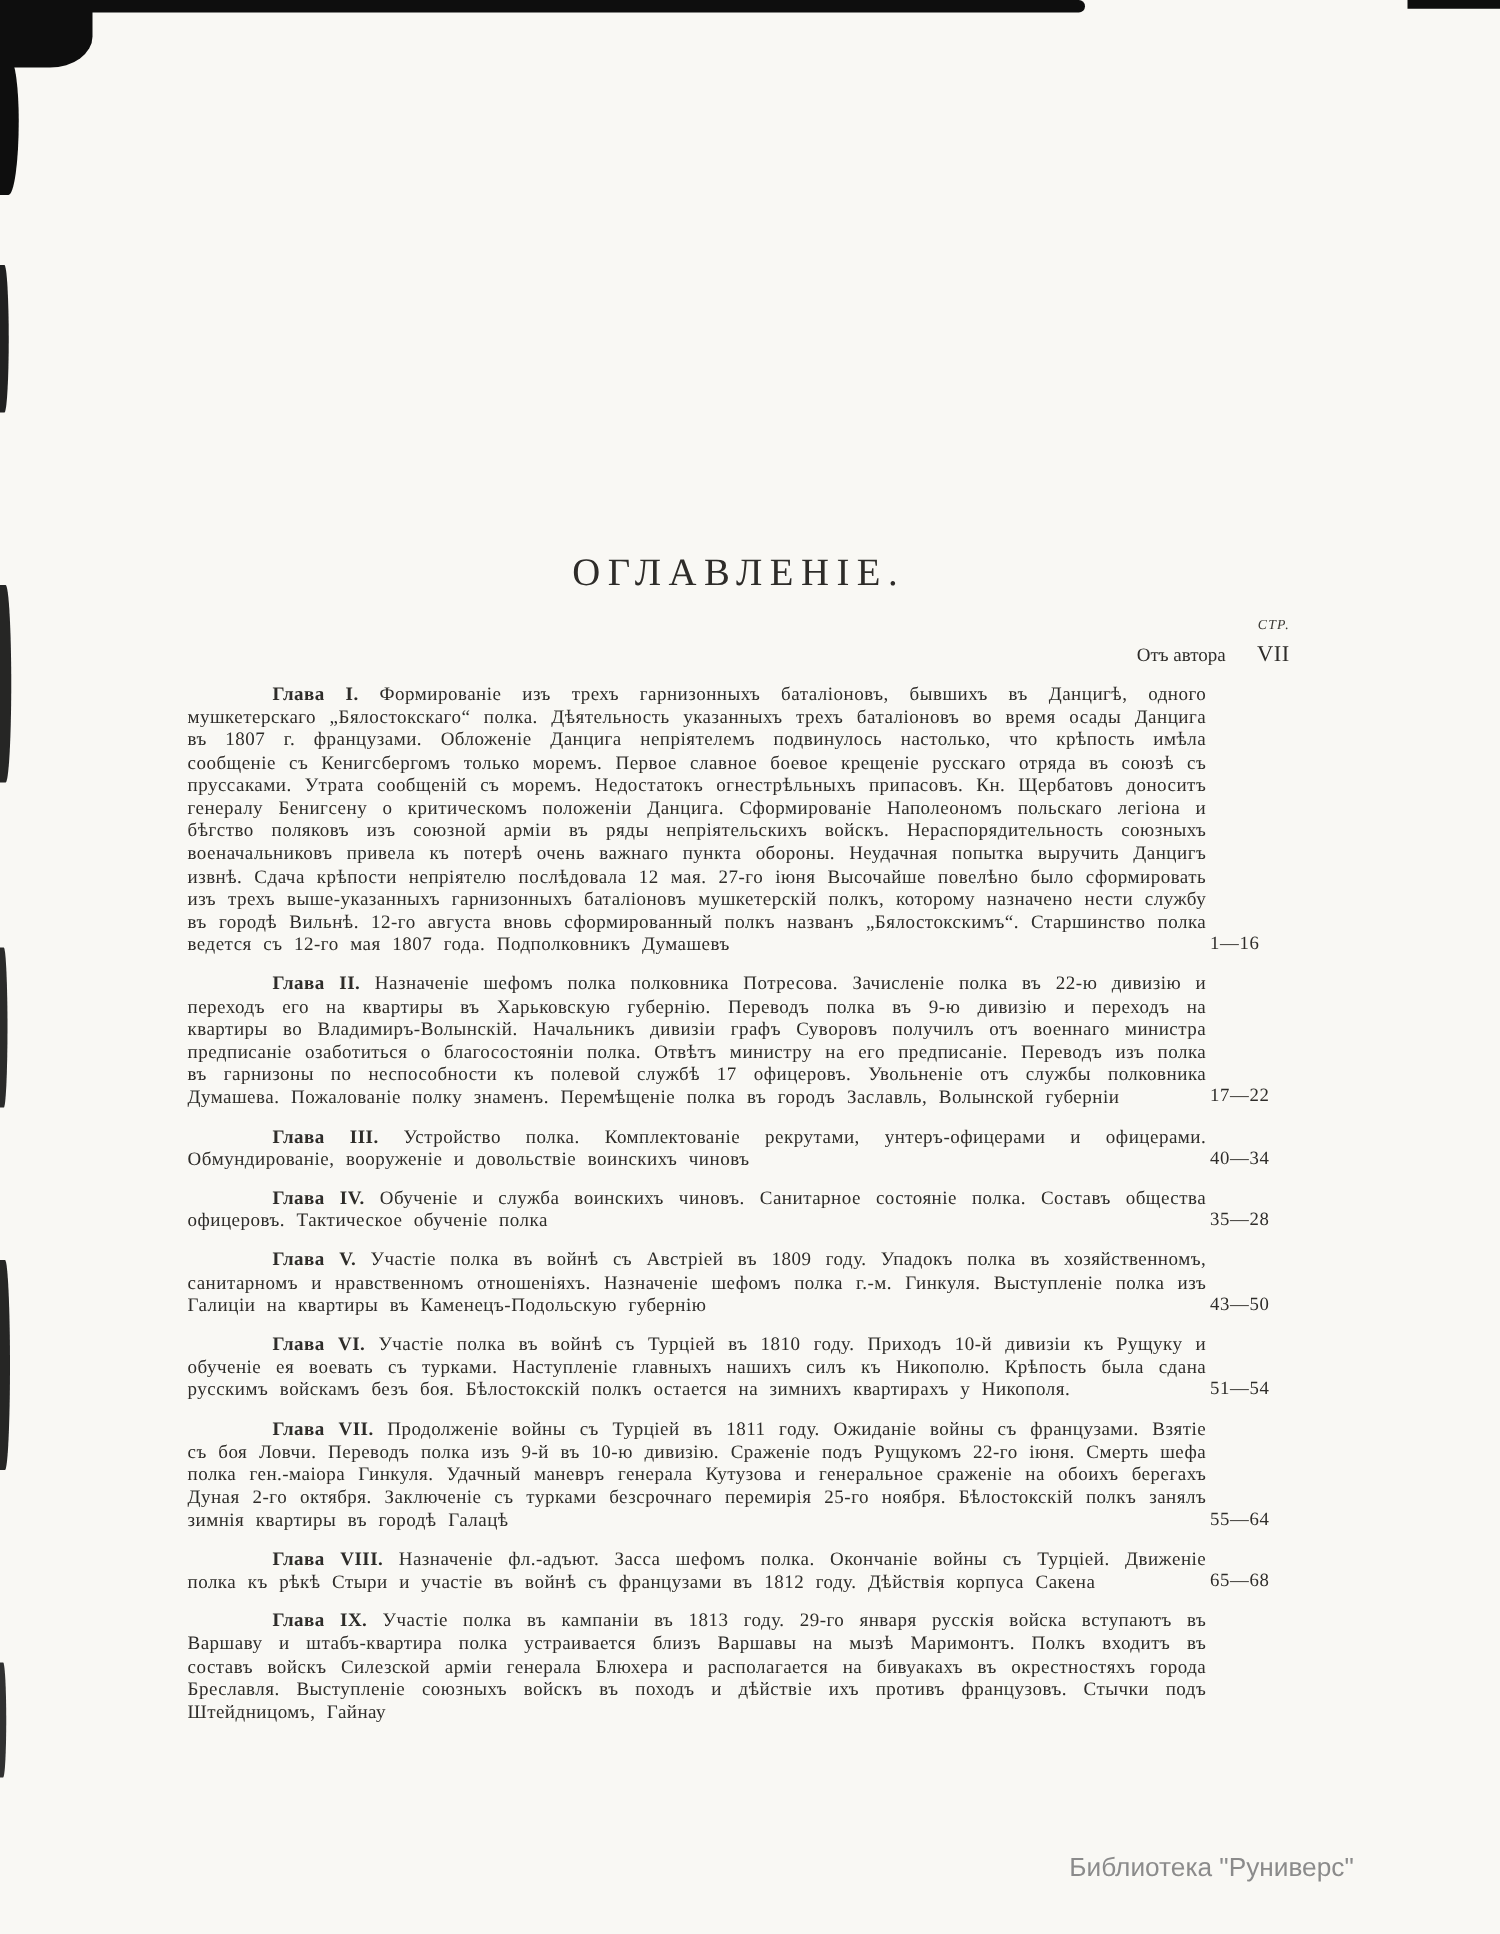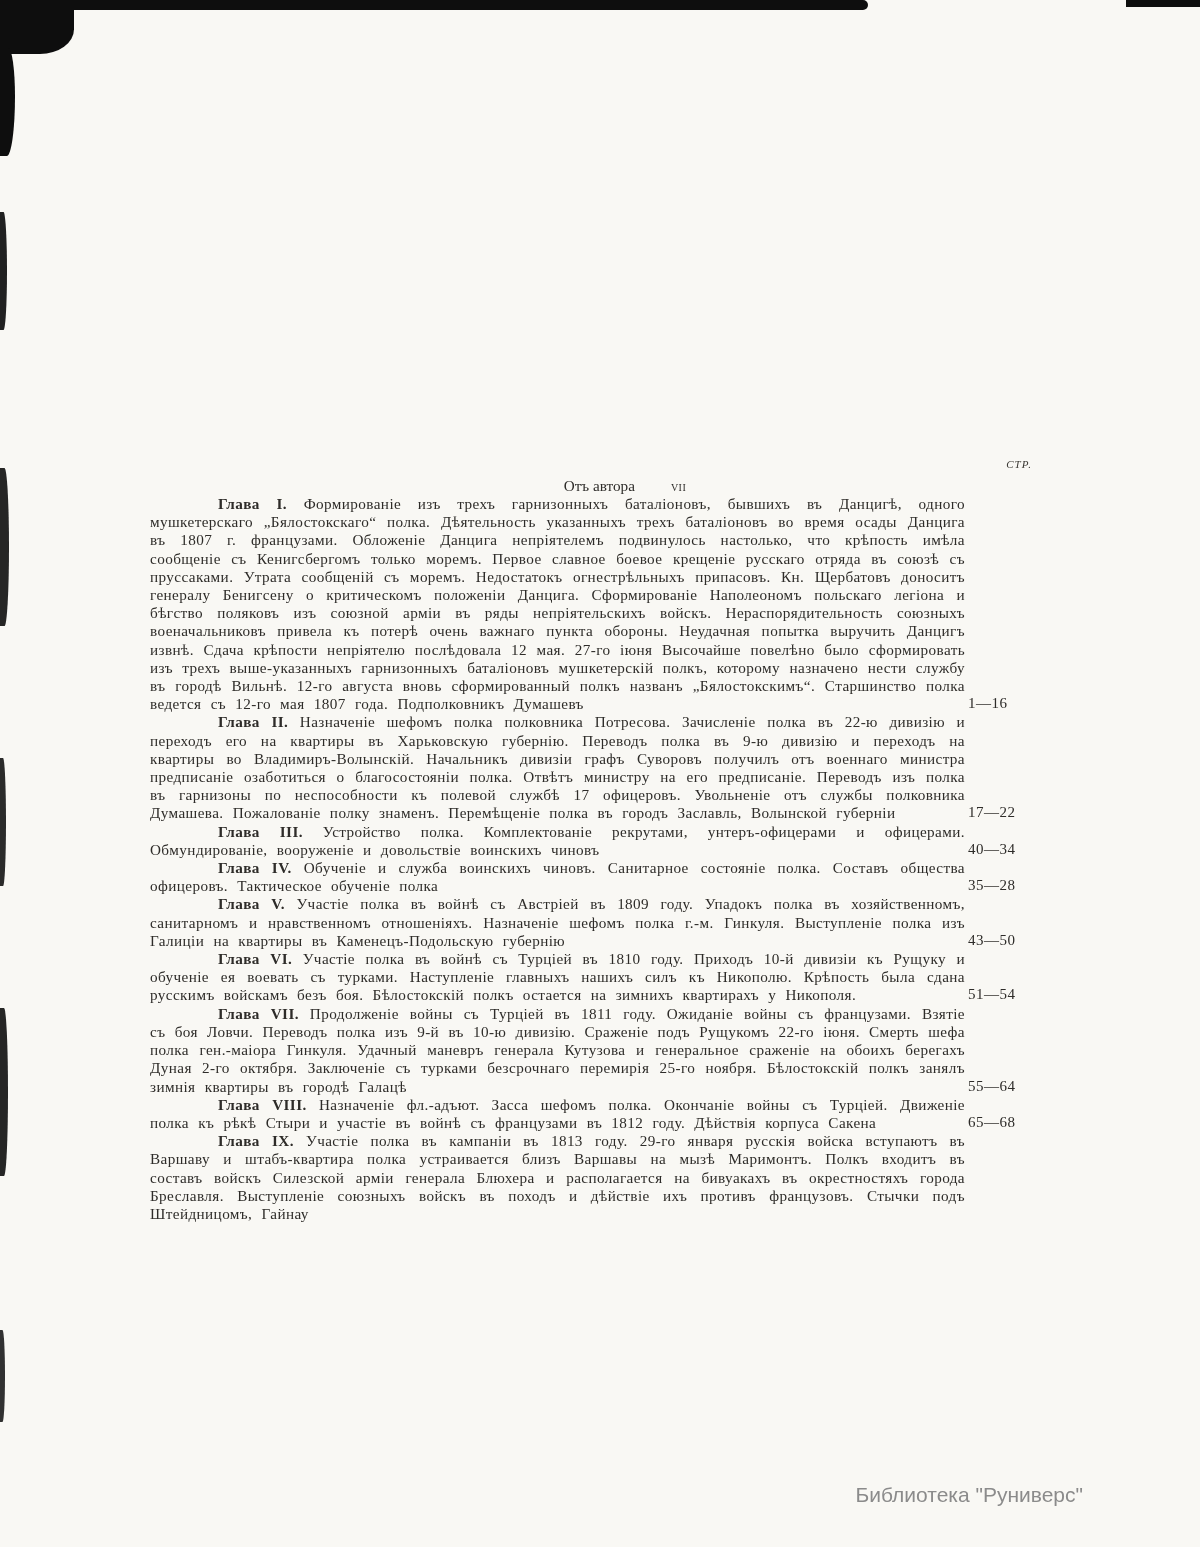--- a/index.html
+++ b/index.html
@@ -38,30 +38,32 @@
   .str-header {
     text-align:right;
     font-size:11px;
     letter-spacing:1px;
     margin-top:18px;
     color:#3a3833;
     font-style:italic;
   }
   .front-item {
     display:flex;
-    justify-content:center;
+    justify-content:flex-end;
     align-items:baseline;
     margin-top:7px;
     font-size:15.2px;
+    gap:25px;
   }
   .front-item .label { padding-left:68px; }
-  .front-item .num { font-size:10px; letter-spacing:.5px;margin-left:36px; }
+  .front-item .num { font-size:18px; letter-spacing:.5px; }
 
   .chapter {
     position:relative;
+    margin-top:13px;
     font-size:15.2px;
     line-height:18.2px;
     text-align:justify;
     letter-spacing:.4px;
     word-spacing:5px;
   }
   .chapter .body {
     padding-right:67px;
     text-indent:68px;
   }
@@ -94,20 +96,21 @@
   <div class="artifact a-topright"></div>
   <div class="artifact a-l1"></div>
   <div class="artifact a-l2"></div>
   <div class="artifact a-l3"></div>
   <div class="artifact a-l4"></div>
   <div class="artifact a-l5"></div>
   <div class="artifact a-l6"></div>
 
   <div class="content">
 
+    <h1 class="title">ОГЛАВЛЕНІЕ.</h1>
 
     <div class="str-header">СТР.</div>
 
     <div class="front-item">
       <span class="label">Отъ автора</span>
       <span class="num">VII</span>
     </div>
 
     <div class="chapter">
       <div class="body"><span class="heading">Глава I.</span> <span>Формированіе изъ трехъ гарнизонныхъ баталіоновъ, бывшихъ въ Данцигѣ, одного мушкетерскаго „Бялостокскаго“ полка. Дѣятельность указанныхъ трехъ баталіоновъ во время осады Данцига въ 1807 г. французами. Обложеніе Данцига непріятелемъ подвинулось настолько, что крѣпость имѣла сообщеніе съ Кенигсбергомъ только моремъ. Первое славное боевое крещеніе русскаго отряда въ союзѣ съ пруссаками. Утрата сообщеній съ моремъ. Недостатокъ огнестрѣльныхъ припасовъ. Кн. Щербатовъ доноситъ генералу Бенигсену о критическомъ положеніи Данцига. Сформированіе Наполеономъ польскаго легіона и бѣгство поляковъ изъ союзной арміи въ ряды непріятельскихъ войскъ. Нераспорядительность союзныхъ военачальниковъ привела къ потерѣ очень важнаго пункта обороны. Неудачная попытка выручить Данцигъ извнѣ. Сдача крѣпости непріятелю послѣдовала 12 мая. 27-го іюня Высочайше повелѣно было сформировать изъ трехъ выше-указанныхъ гарнизонныхъ баталіоновъ мушкетерскій полкъ, которому назначено нести службу въ городѣ Вильнѣ. 12-го августа вновь сформированный полкъ названъ „Бялостокскимъ“. Старшинство полка ведется съ 12-го мая 1807 года. Подполковникъ Думашевъ</span></div>

